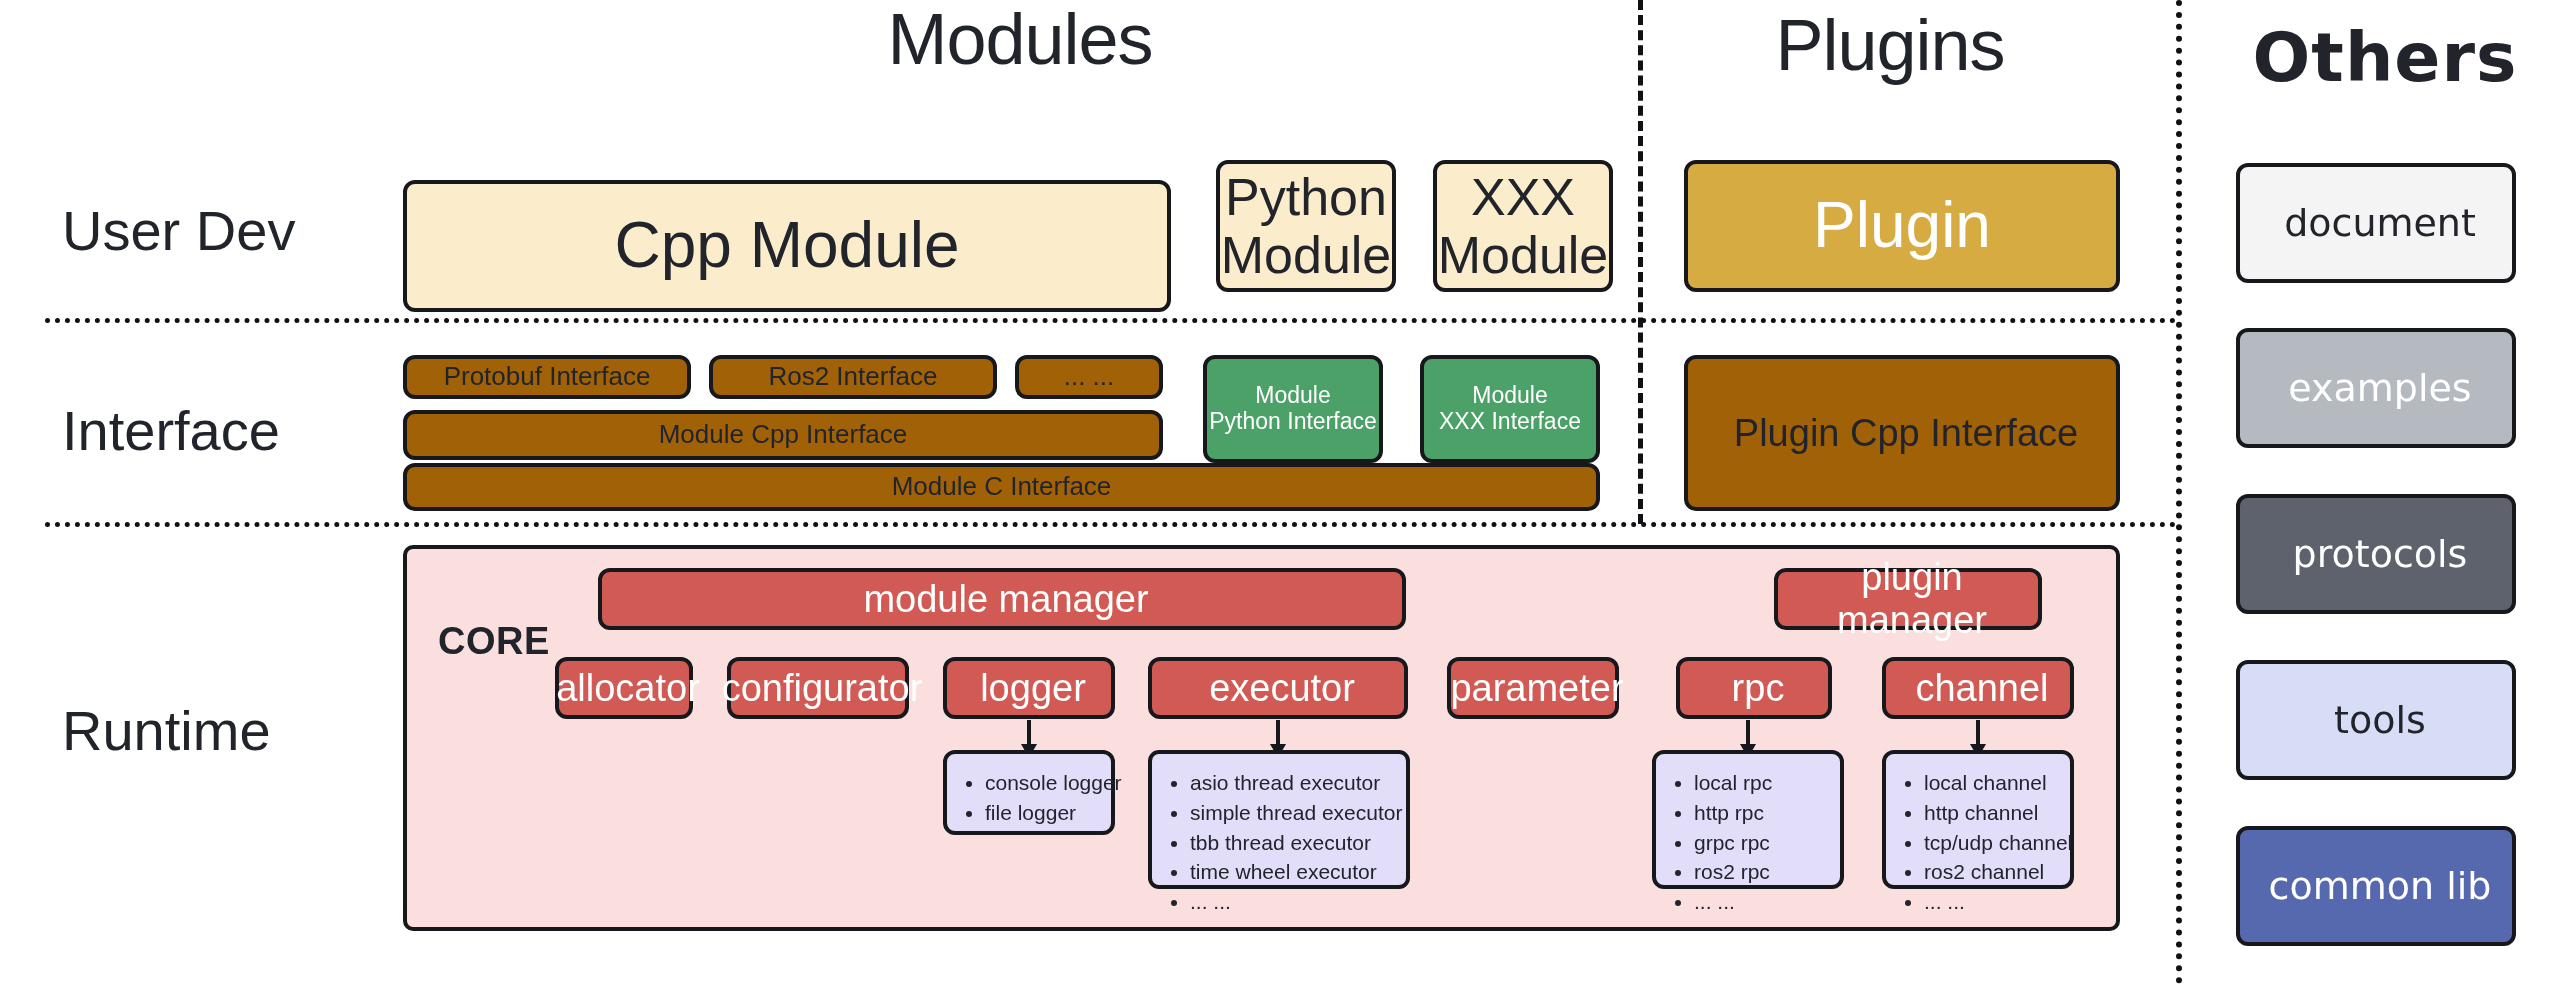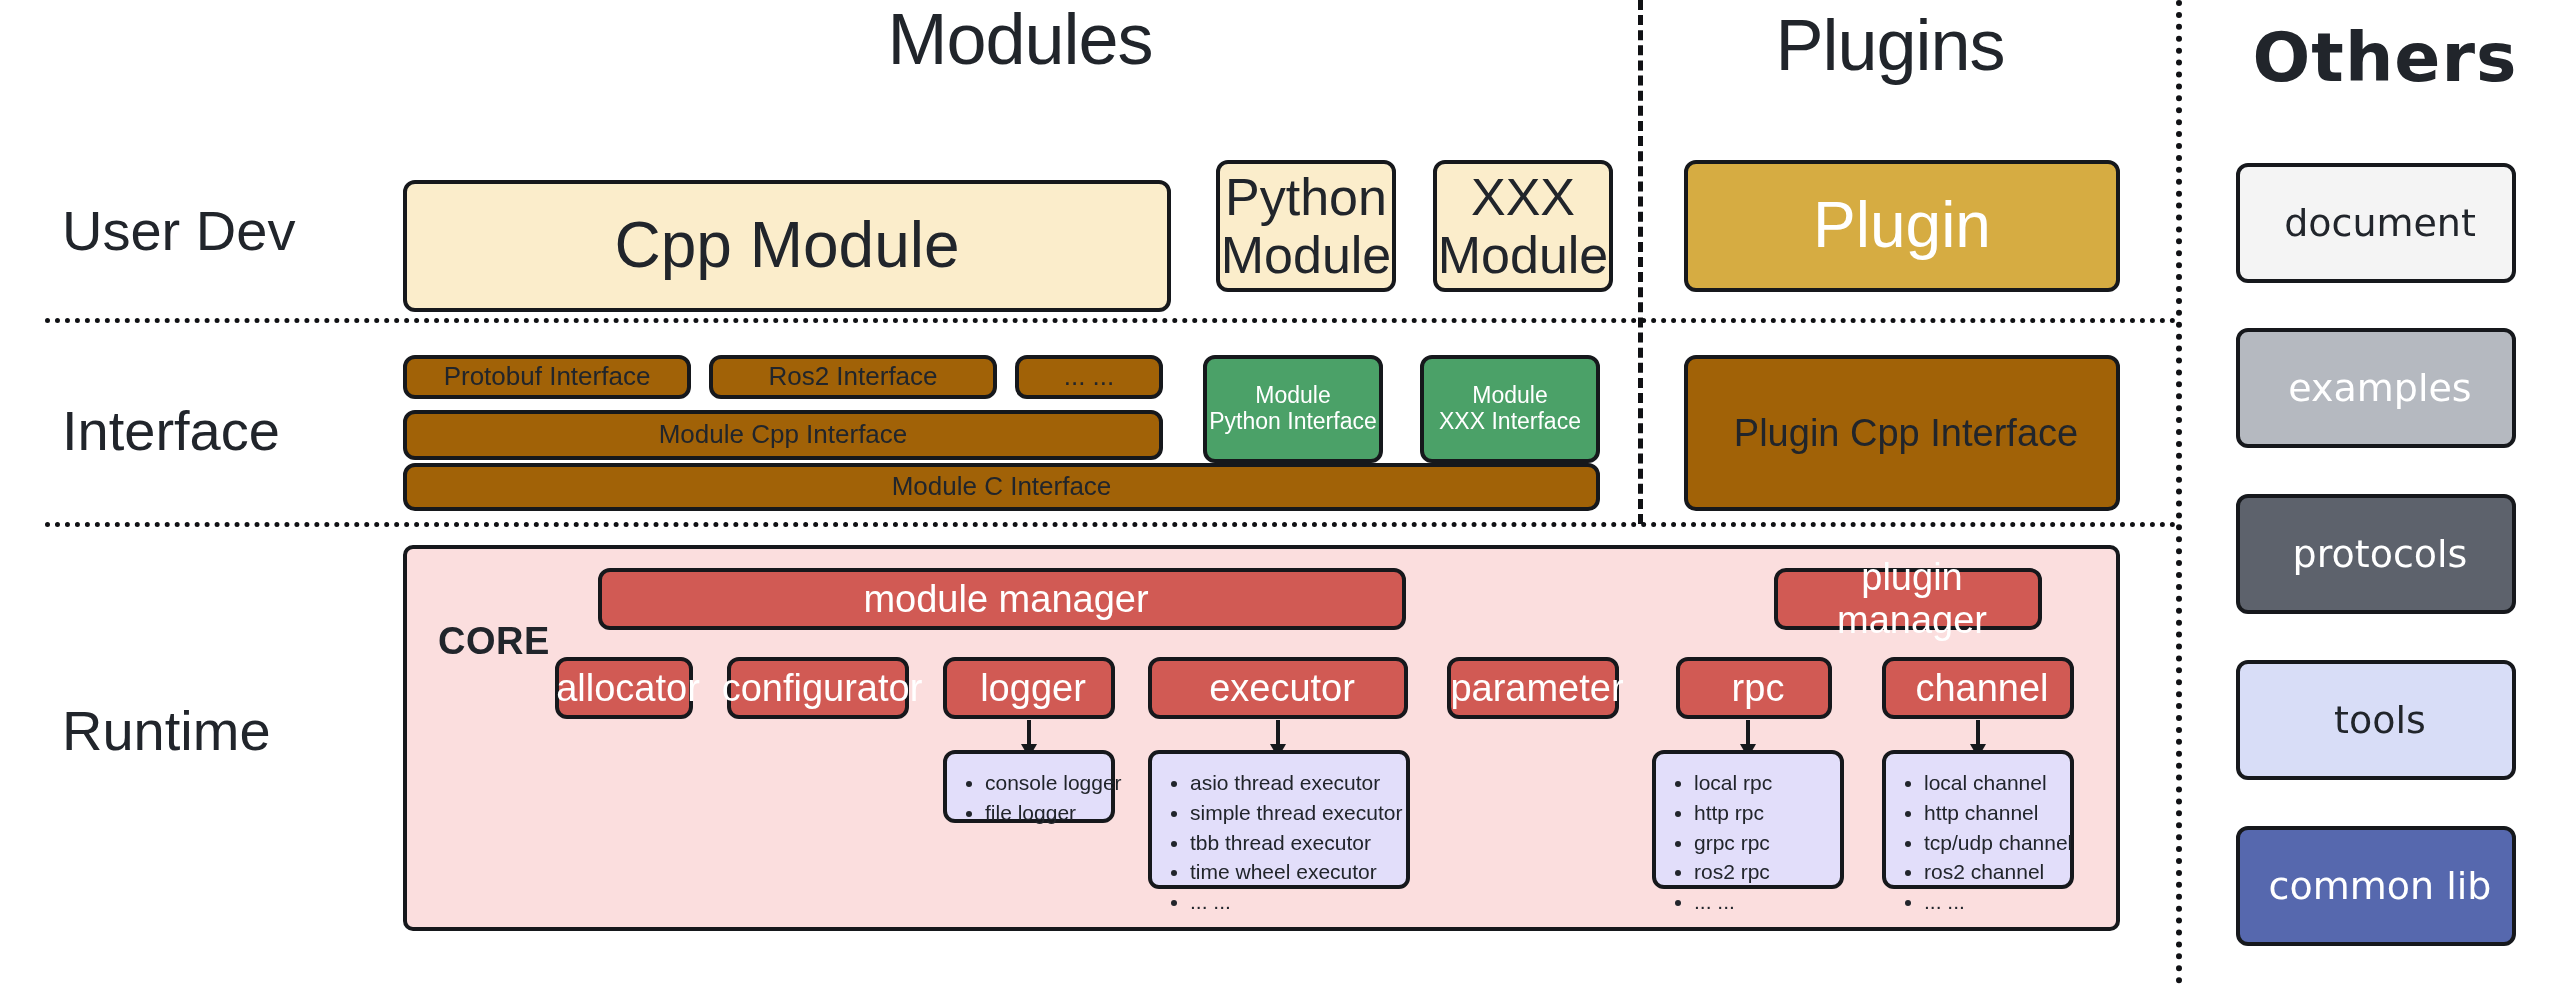--- a/index.html
+++ b/index.html
@@ -248,21 +248,21 @@
   </svg>
   <svg class="arrow" style="left:1733px; top:720px; height:38px;" viewBox="0 0 30 38">
     <line x1="15" y1="0" x2="15" y2="26" stroke="#16181c" stroke-width="4"></line>
     <polygon points="15,38 7,24 23,24" fill="#16181c"></polygon>
   </svg>
   <svg class="arrow" style="left:1963px; top:720px; height:38px;" viewBox="0 0 30 38">
     <line x1="15" y1="0" x2="15" y2="26" stroke="#16181c" stroke-width="4"></line>
     <polygon points="15,38 7,24 23,24" fill="#16181c"></polygon>
   </svg>
 
-  <div class="listbox" style="left:943px; top:750px; width:172px; height:73px;">
+  <div class="listbox" style="left:943px; top:750px; width:172px; height:85px;">
     <ul>
         <li>console logger</li>
         <li>file logger</li>
       </ul>
   </div>
 
   <div class="listbox" style="left:1148px; top:750px; width:262px; height:139px;border-radius:11px;">
     <ul>
         <li>asio thread executor</li>
         <li>simple thread executor</li>

